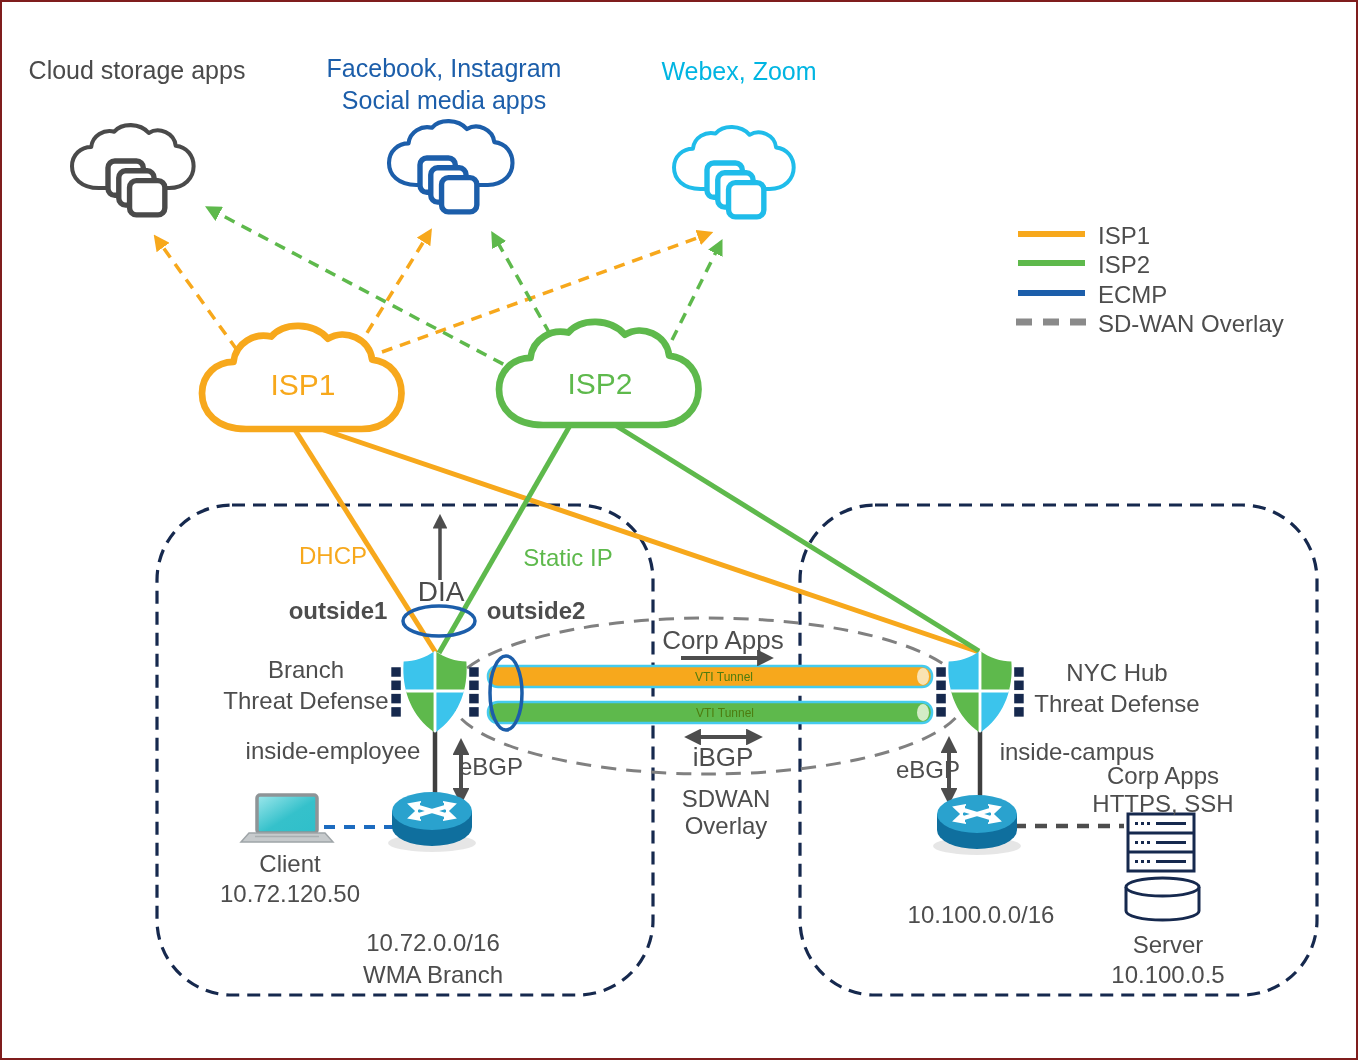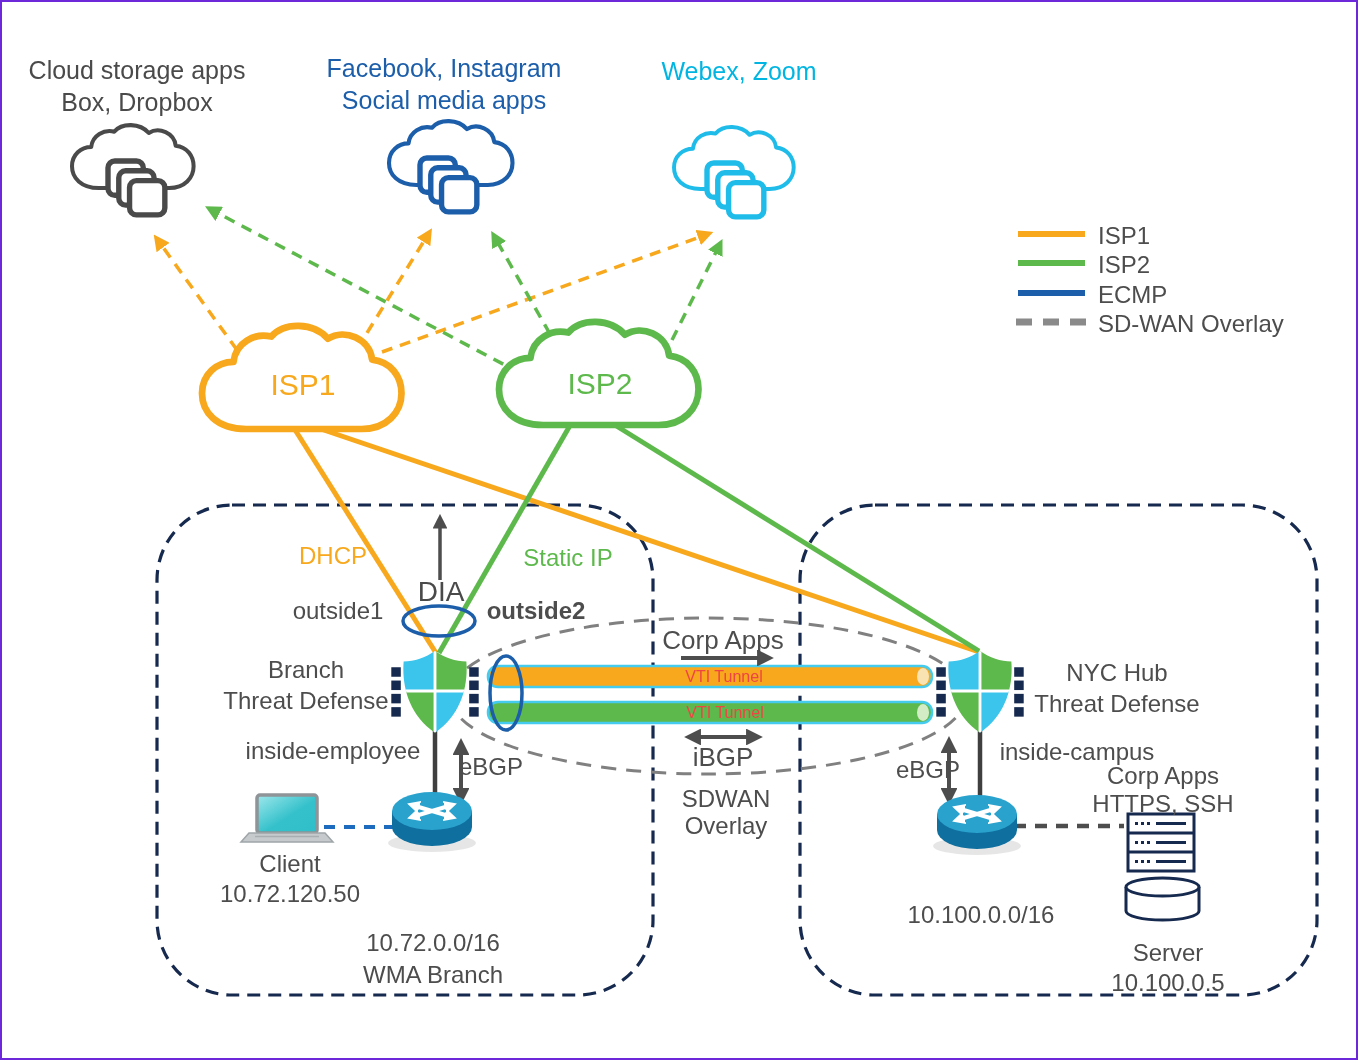--- a/index.html
+++ b/index.html
@@ -1,25 +1,25 @@
 <!DOCTYPE html>
 <html><head>
 <meta charset="utf-8">
 <style>
   html,body{margin:0;padding:0;background:#fff;}
-  .canvas{position:relative;width:1358px;height:1060px;background:#fff;border:2px solid #6d28d9;box-sizing:border-box;overflow:hidden;font-family:"Liberation Sans",sans-serif;}
+  .canvas{position:relative;width:1358px;height:1060px;background:#fff;border:2px solid #7f1d1d;box-sizing:border-box;overflow:hidden;font-family:"Liberation Sans",sans-serif;}
   .canvas svg{position:absolute;left:0;top:0;}
   .lbl{position:absolute;color:#4D4D4D;font-size:24px;line-height:30px;transform:translateX(-50%);text-align:center;white-space:nowrap;}
   .lbl span{display:block;}
   .left{transform:none;text-align:left;}
   .f25{font-size:25px;line-height:32px;}
   .f28{font-size:28px;}
   .f30{font-size:30px;}
   .f26{font-size:26px;}
-  .f16{font-size:16px;line-height:18px;color:#ef4444;}
+  .f16{font-size:12px;line-height:18px;color:#4d7c0f;}
   .c-orange{color:#F7A81C;}
   .c-green{color:#5EB94C;}
   .c-blue{color:#1C5EAA;}
   .c-cyan{color:#00B5E2;}
   .c-dark{color:#4A4A4A;}
 </style>
 </head>
 <body>
 
 <div class="canvas">
@@ -185,42 +185,41 @@
   <g>
     <line x1="1016" y1="232" x2="1083" y2="232" stroke="#F7A81C" stroke-width="6"></line>
     <line x1="1016" y1="261" x2="1083" y2="261" stroke="#5EB94C" stroke-width="6"></line>
     <line x1="1016" y1="291" x2="1083" y2="291" stroke="#1C5EAA" stroke-width="6"></line>
     <line x1="1014" y1="320" x2="1088" y2="320" stroke="#8A8A8A" stroke-width="7" stroke-dasharray="16 11"></line>
   </g>
 </svg>
 
 <div class="lbl f25 c-dark" style="left:135px;top:52px;">
   <span>Cloud storage apps</span>
-  <span>Box, Dropbox</span>
 </div>
 <div class="lbl f25 c-blue" style="left:442px;top:50px;">
   <span>Facebook, Instagram</span>
   <span>Social media apps</span>
 </div>
 <div class="lbl f25 c-cyan" style="left:737px;top:53px;">
   <span>Webex, Zoom</span>
 </div>
 
 <div class="lbl f30 c-orange" style="left:301px;top:368px;">ISP1</div>
 <div class="lbl f30 c-green" style="left:598px;top:367px;">ISP2</div>
 
 <div class="lbl left" style="left:1096px;top:219px;">ISP1</div>
 <div class="lbl left" style="left:1096px;top:248px;">ISP2</div>
 <div class="lbl left" style="left:1096px;top:278px;">ECMP</div>
 <div class="lbl left" style="left:1096px;top:307px;text-align:right;">SD-WAN Overlay</div>
 
 <div class="lbl c-orange" style="left:331px;top:539px;">DHCP</div>
 <div class="lbl c-green" style="left:566px;top:541px;">Static IP</div>
 <div class="lbl f28 c-dark" style="left:439px;top:575px;">DIA</div>
-<div class="lbl" style="left:336px;top:594px;">outside1</div>
+<div class="lbl" style="left:336px;top:594px;font-weight:bold;">outside1</div>
 <div class="lbl" style="left:534px;top:594px;font-weight:bold;">outside2</div>
 
 <div class="lbl" style="left:304px;top:652px;line-height:31px;">
   <span>Branch</span>
   <span>Threat Defense</span>
 </div>
 <div class="lbl" style="left:331px;top:734px;">inside-employee</div>
 <div class="lbl" style="left:489px;top:750px;">eBGP</div>
 
 <div class="lbl" style="left:288px;top:847px;">
@@ -245,18 +244,18 @@
   <span>NYC Hub</span>
   <span>Threat Defense</span>
 </div>
 <div class="lbl" style="left:1075px;top:735px;">inside-campus</div>
 <div class="lbl" style="left:926px;top:753px;">eBGP</div>
 <div class="lbl" style="left:1161px;top:760px;line-height:28px;">
   <span>Corp Apps</span>
   <span>HTTPS, SSH</span>
 </div>
 <div class="lbl" style="left:979px;top:898px;">10.100.0.0/16</div>
-<div class="lbl" style="left:1166px;top:928px;margin-top:8px;">
+<div class="lbl" style="left:1166px;top:928px;">
   <span>Server</span>
   <span>10.100.0.5</span>
 </div>
 
 </div>
 
 </body></html>

